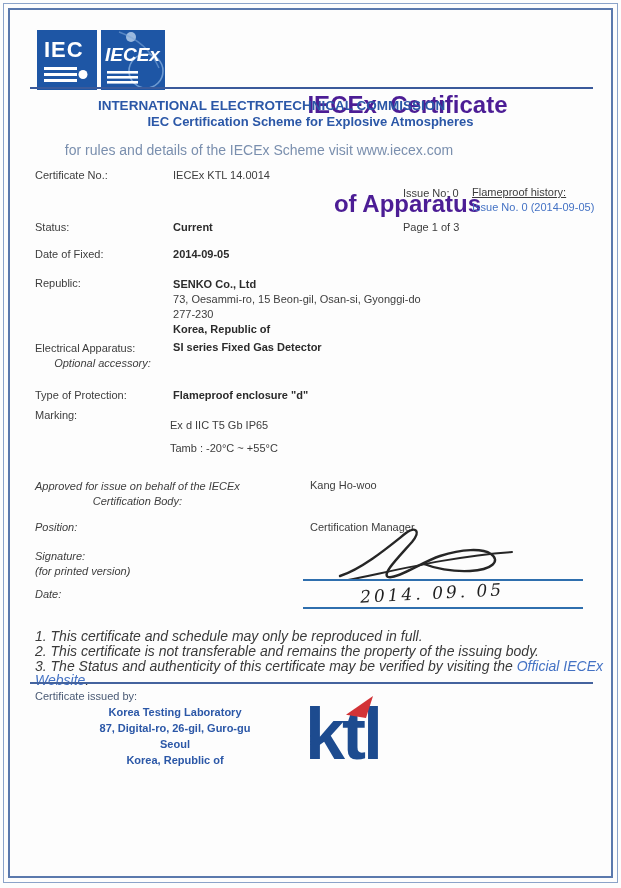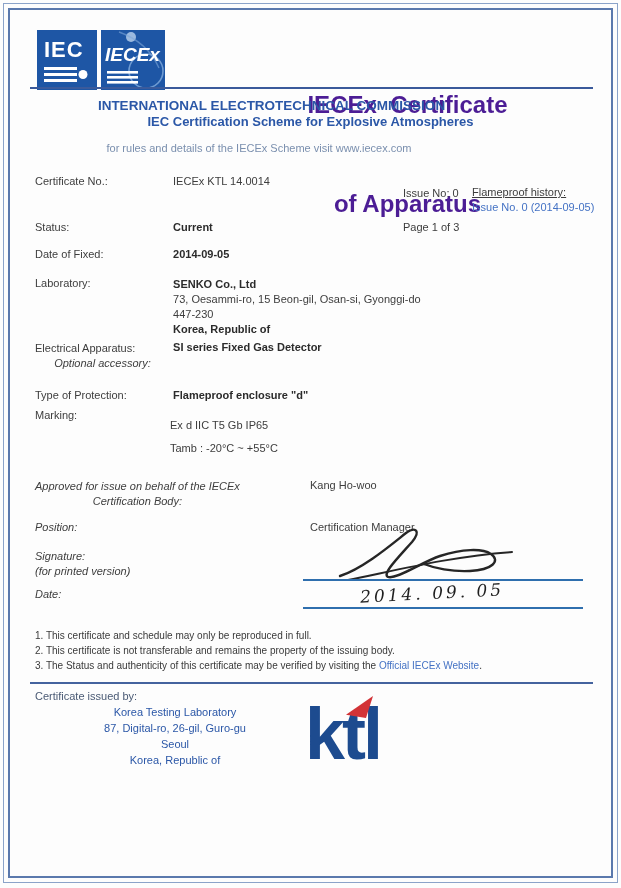--- a/index.html
+++ b/index.html
@@ -15,45 +15,45 @@
 
   
   .logo { position:absolute; top:30px;text-align:center; }
   .logo-iec { left:37px; }
   .logo-iecex { left:101px; }
   .title-block { position:absolute; left:230px; top:22px; width:355px; text-align:center;
                  color:#4c1d95; font-weight:bold; font-size:24px; line-height:33px; white-space:pre; }
   .header-rule { position:absolute; left:30px; top:87px; width:563px; height:2px; background:#3a5a9b; }
   .org1 { position:absolute; left:0; top:98px;  width:543px; text-align:center; color:#2b57a7; font-weight:bold; font-size:13.5px; }
   .org2 { position:absolute; left:0; top:114px; width:621px; text-align:center; color:#2b57a7; font-weight:bold; font-size:13px; }
-  .org-note { position:absolute; left:0; top:142px; width:518px; text-align:center; color:#7a8fae; font-size:11px; }
+  .org-note { position:absolute; left:0; top:142px; width:518px; text-align:center; color:#7a8fae; font-size:14px; }
 
   
   .row { position:absolute; left:35px; }
   .lbl { display:inline-block; width:135px; vertical-align:top; }
   .lbl-italic { font-style:italic;text-align:center; }
   .val { display:inline-block; vertical-align:top; }
   .bold { font-weight:bold; color:#2b2b2b; }
   .line { line-height:15px; }
 
   .right-col { position:absolute; }
   .underline { text-decoration:underline; }
   .link { color:#4472c4; cursor:pointer; }
 
   .sig-line { position:absolute; left:303px; width:280px; height:2px; background:#2f6fae; }
   .hand-date { position:absolute; left:360px; top:583px; font-family:"DejaVu Serif", serif;
                font-style:italic; font-size:17px; color:#1f1f1f; letter-spacing:3px;
                transform:rotate(-3deg); }
   .sig-svg { position:absolute; left:330px; top:524px; }
 
-  .notes { position:absolute; left:35px; top:629px; font-size:10px; line-height:14.8px; color:#3a3a3a; }
+  .notes { position:absolute; left:35px; top:629px; font-size:14px; line-height:14.8px; color:#3a3a3a;font-style:italic; }
   .footer-rule { position:absolute; left:30px; top:682px; width:563px; height:2px; background:#44639e; }
   .issued-by { position:absolute; left:35px; top:690px; color:#4a5a74; }
   .issuer-block { position:absolute; left:80px; top:704px; width:190px; text-align:center;
-                  color:#2b57a7; font-weight:normal; font-size:11px; line-height:16px; }
+                  color:#2b57a7; font-weight:bold; font-size:11px; line-height:16px; }
 
   .ktl { position:absolute; left:305px; top:694px; width:120px; height:85px; }
   .ktl-text { font-family:"Liberation Sans", sans-serif; font-weight:bold; font-size:72px;
               color:#1d4b8f; letter-spacing:-3px; line-height:80px; }
   .ktl-flag { position:absolute; left:41px; top:2px; width:27px; height:22px; background:#d23337;
               clip-path:polygon(0 85%, 100% 0, 74% 100%); }
 </style>
 </head>
 <body>
 
@@ -87,45 +87,45 @@
 <div class="title-block">
   <div>IECEx  Certificate</div>
   <div>of Apparatus</div>
 </div>
 
 <div class="header-rule"></div>
 <div class="org1">INTERNATIONAL ELECTROTECHNICAL COMMISSION</div>
 <div class="org2">IEC Certification Scheme for Explosive Atmospheres</div>
 <div class="org-note">for rules and details of the IECEx Scheme visit www.iecex.com</div>
 
-<div class="row" style="top:175px">
+<div class="row" style="top:169px">
   <span class="lbl">Certificate No.:</span>
   <span class="val">IECEx KTL 14.0014</span>
 </div>
 <div class="right-col" style="left:403px; top:187px">Issue No: 0</div>
 <div class="right-col underline" style="left:472px; top:186px">Flameproof history:</div>
 <div class="right-col link" style="left:472px; top:201px">Issue No. 0 (2014-09-05)</div>
 
 <div class="row" style="top:221px">
   <span class="lbl">Status:</span>
   <span class="val bold">Current</span>
 </div>
 <div class="right-col" style="left:403px; top:221px">Page 1 of 3</div>
 
 <div class="row" style="top:248px">
   <span class="lbl">Date of Fixed:</span>
   <span class="val bold">2014-09-05</span>
 </div>
 
 <div class="row" style="top:277px">
-  <span class="lbl">Laboratory:</span>
+  <span class="lbl">Republic:</span>
   <span class="val">
     <div class="line bold">SENKO Co., Ltd</div>
     <div class="line">73, Oesammi-ro, 15 Beon-gil, Osan-si, Gyonggi-do</div>
-    <div class="line">447-230</div>
+    <div class="line">277-230</div>
     <div class="line bold">Korea, Republic of</div>
   </span>
 </div>
 
 <div class="row" style="top:341px">
   <span class="lbl">
     <div class="line">Electrical Apparatus:</div>
     <div class="line lbl-italic">Optional accessory:</div>
   </span>
   <span class="val bold">SI series Fixed Gas Detector</span>

